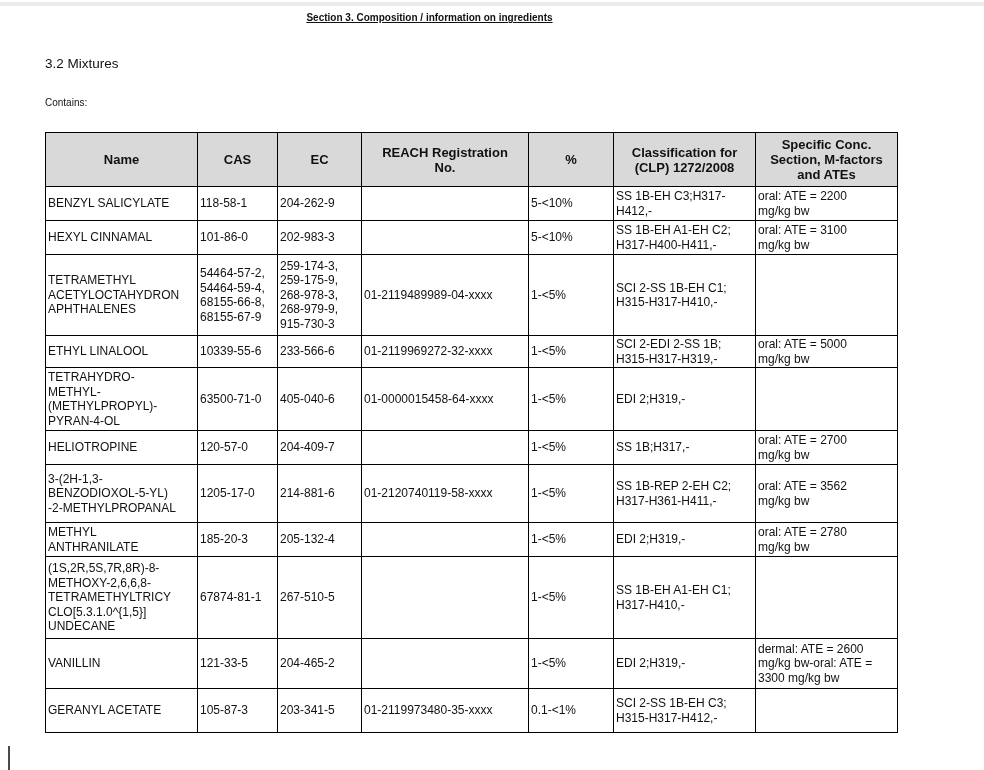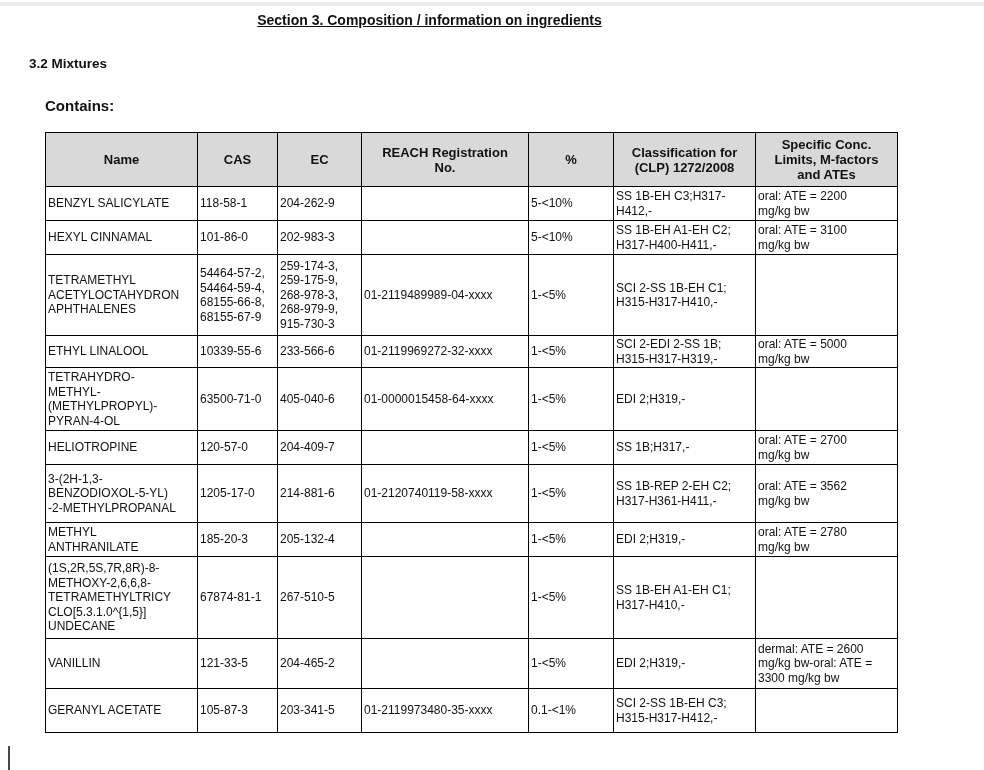--- a/index.html
+++ b/index.html
@@ -12,31 +12,31 @@
     color: #111111;
   }
   .page { position: relative; width: 984px; height: 770px; overflow: hidden; }
   .page-top-strip {
     position: absolute; top: 2px; left: 0; width: 984px; height: 4px;
     background: #ebebeb;
   }
   .section-title {
     position: absolute; top: 12px; left: 0; width: 859px;
     text-align: center;
-    font-size: 14px; font-weight: bold;
+    font-size: 10px; font-weight: bold;
     text-decoration: underline;
     white-space: pre;
   }
   .subsection-title {
-    position: absolute; top: 56px; left: 29px;
-    font-size: 13.5px; font-weight: bold;
+    position: absolute; top: 56px; left: 45px;
+    font-size: 13.5px; font-weight: normal;
   }
   .contains-label {
     position: absolute; top: 97px; left: 45px;
-    font-size: 15px; font-weight: bold;
+    font-size: 10px; font-weight: normal;
   }
   table.ingredients {
     position: absolute; top: 132px; left: 45px;
     width: 852px;
     border-collapse: collapse;
     table-layout: fixed;
   }
   table.ingredients th, table.ingredients td {
     border: 1px solid #000000;
     vertical-align: middle;
@@ -90,21 +90,21 @@
       <tr>
         <th>Name</th>
         <th>CAS</th>
         <th>EC</th>
         <th>REACH Registration
 No.</th>
         <th>%</th>
         <th>Classification for
 (CLP) 1272/2008</th>
         <th>Specific Conc.
-Limits, M-factors
+Section, M-factors
 and ATEs</th>
       </tr>
     </thead>
     <tbody>
         <tr style="height: 34px;">
           <td>BENZYL SALICYLATE</td>
           <td>118-58-1</td>
           <td>204-262-9</td>
           <td></td>
           <td>5-&lt;10%</td>

